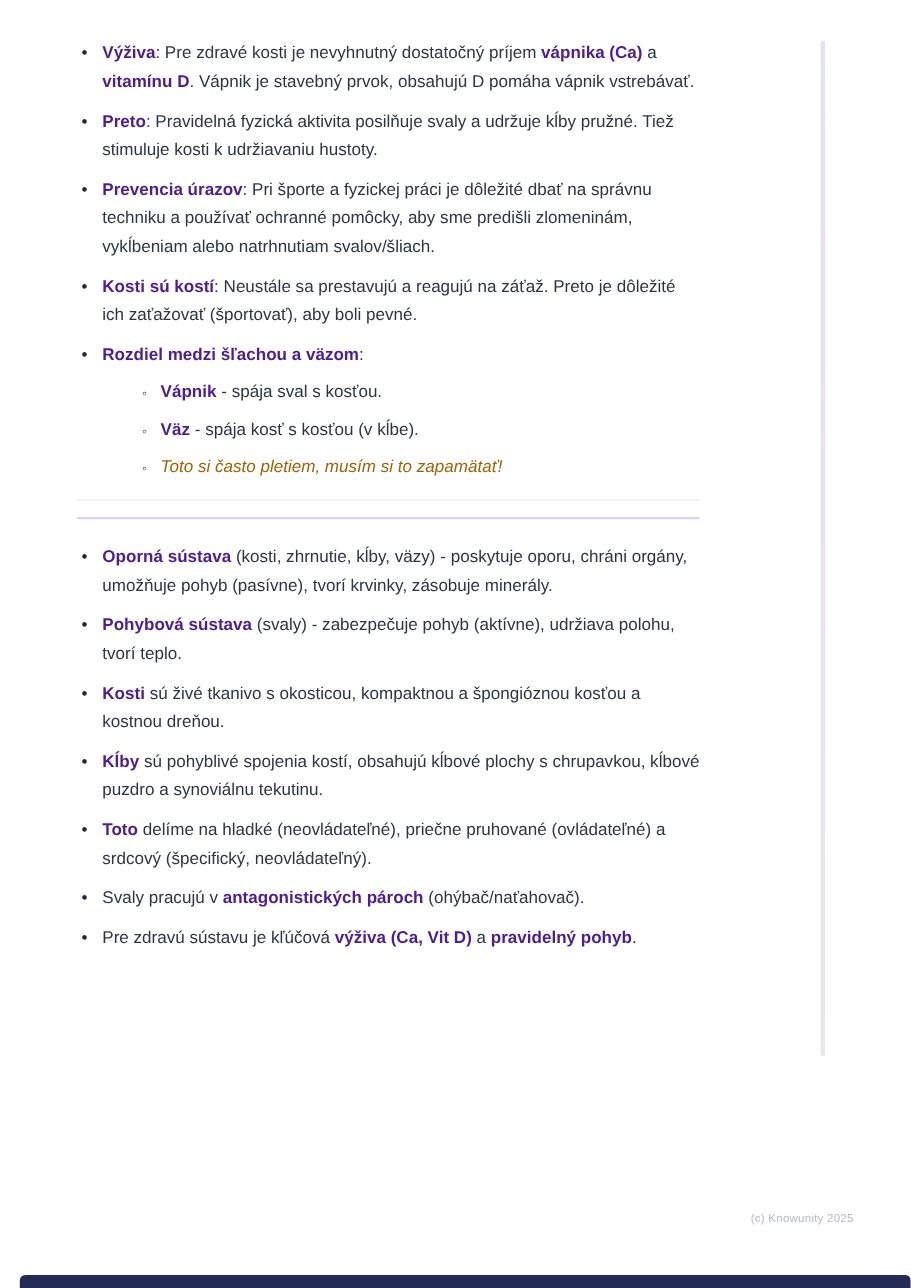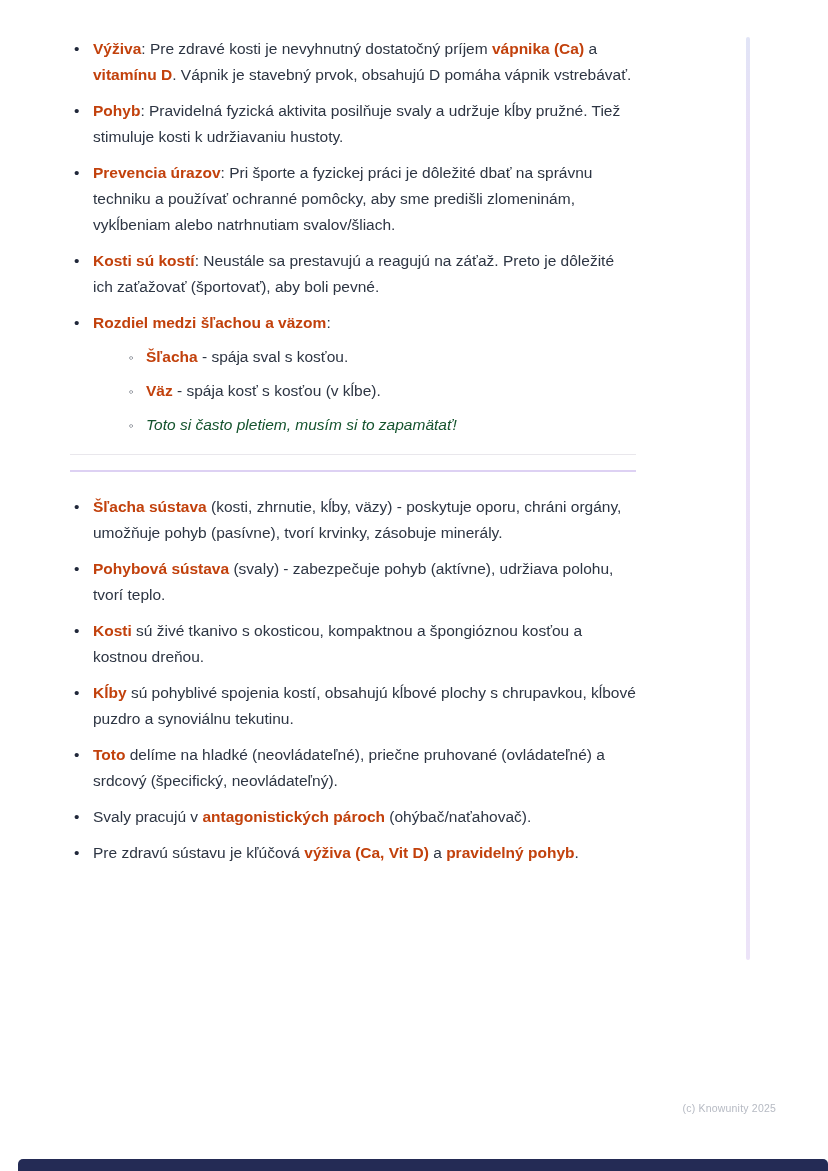--- a/index.html
+++ b/index.html
@@ -8,28 +8,28 @@
     font-family:"Liberation Sans","DejaVu Sans",sans-serif;
   }
   .content{position:absolute;left:70px;top:36px;width:566px;}
   ul.blist{list-style:none;margin:0;padding:0;}
   .li{
     position:relative;padding-left:23px;margin-bottom:10px;
     font-size:15.5px;line-height:26px;color:#2d3543;
   }
   .marker{position:absolute;left:4px;top:0;color:#20283a;}
   .seg{color:#2d3543;}
-  .seg.bold{font-weight:700;color:#c2410c;}
+  .seg.bold{font-weight:700;color:#4c1d95;}
   ul.sublist{list-style:none;margin:3px 0 0 0;padding:0;}
   .subli{
     position:relative;padding-left:53px;margin-top:8px;
     font-size:15.5px;line-height:26px;color:#2d3543;
   }
   .subli .marker{left:36px;font-size:13px;top:1px;color:#39414f;}
-  .subli.note .seg{font-style:italic;color:#14532d;text-align:right;}
+  .subli.note .seg{font-style:italic;color:#a16207;text-align:right;}
   .rule{border:none;margin:0;}
   .rule.gray{border-top:1.5px solid #e9e7ec;margin-top:16px;}
   .rule.purple{border-top:2px solid #ddd1f3;margin-top:15px;}
   h2.section-heading{
     margin:27px 0 0 0;font-size:28px;line-height:36px;font-weight:700;
     color:#c6abf2;letter-spacing:-0.3px;
   }
   .list2{margin-top:22px !important;}
   .footer{
     position:absolute;top:1102px;right:52px;
@@ -51,37 +51,37 @@
 <div class="page">
   <div class="content">
 
     <ul class="blist">
       <li class="li">
         <span class="marker">•</span>
         <span class="seg bold">Výživa</span><span class="seg">: Pre zdravé kosti je nevyhnutný dostatočný príjem </span><span class="seg bold">vápnika (Ca)</span><span class="seg"> a </span><span class="seg bold">vitamínu D</span><span class="seg">. Vápnik je stavebný prvok, obsahujú D pomáha vápnik vstrebávať.</span>
       </li>
       <li class="li">
         <span class="marker">•</span>
-        <span class="seg bold">Pohyb</span><span class="seg">: Pravidelná fyzická aktivita posilňuje svaly a udržuje kĺby pružné. Tiež stimuluje kosti k udržiavaniu hustoty.</span>
+        <span class="seg bold">Preto</span><span class="seg">: Pravidelná fyzická aktivita posilňuje svaly a udržuje kĺby pružné. Tiež stimuluje kosti k udržiavaniu hustoty.</span>
       </li>
       <li class="li">
         <span class="marker">•</span>
         <span class="seg bold">Prevencia úrazov</span><span class="seg">: Pri športe a fyzickej práci je dôležité dbať na správnu techniku a používať ochranné pomôcky, aby sme predišli zlomeninám, vykĺbeniam alebo natrhnutiam svalov/šliach.</span>
       </li>
       <li class="li">
         <span class="marker">•</span>
         <span class="seg bold">Kosti sú kostí</span><span class="seg">: Neustále sa prestavujú a reagujú na záťaž. Preto je dôležité ich zaťažovať (športovať), aby boli pevné.</span>
       </li>
       <li class="li">
         <span class="marker">•</span>
         <span class="seg bold">Rozdiel medzi šľachou a väzom</span><span class="seg">:</span>
         <ul class="sublist">
           <li class="subli">
             <span class="marker">◦</span>
-            <span class="seg bold">Šľacha</span><span class="seg"> - spája sval s kosťou.</span>
+            <span class="seg bold">Vápnik</span><span class="seg"> - spája sval s kosťou.</span>
           </li>
           <li class="subli">
             <span class="marker">◦</span>
             <span class="seg bold">Väz</span><span class="seg"> - spája kosť s kosťou (v kĺbe).</span>
           </li>
           <li class="subli note">
             <span class="marker">◦</span>
             <span class="seg">Toto si často pletiem, musím si to zapamätať!</span>
           </li>
         </ul>
@@ -89,21 +89,21 @@
     </ul>
 
     <hr class="rule gray">
 
 
     <hr class="rule purple">
 
     <ul class="blist list2">
       <li class="li">
         <span class="marker">•</span>
-        <span class="seg bold">Šľacha sústava</span><span class="seg"> (kosti, zhrnutie, kĺby, väzy) - poskytuje oporu, chráni orgány, umožňuje pohyb (pasívne), tvorí krvinky, zásobuje minerály.</span>
+        <span class="seg bold">Oporná sústava</span><span class="seg"> (kosti, zhrnutie, kĺby, väzy) - poskytuje oporu, chráni orgány, umožňuje pohyb (pasívne), tvorí krvinky, zásobuje minerály.</span>
       </li>
       <li class="li">
         <span class="marker">•</span>
         <span class="seg bold">Pohybová sústava</span><span class="seg"> (svaly) - zabezpečuje pohyb (aktívne), udržiava polohu, tvorí teplo.</span>
       </li>
       <li class="li">
         <span class="marker">•</span>
         <span class="seg bold">Kosti</span><span class="seg"> sú živé tkanivo s okosticou, kompaktnou a špongióznou kosťou a kostnou dreňou.</span>
       </li>
       <li class="li">

